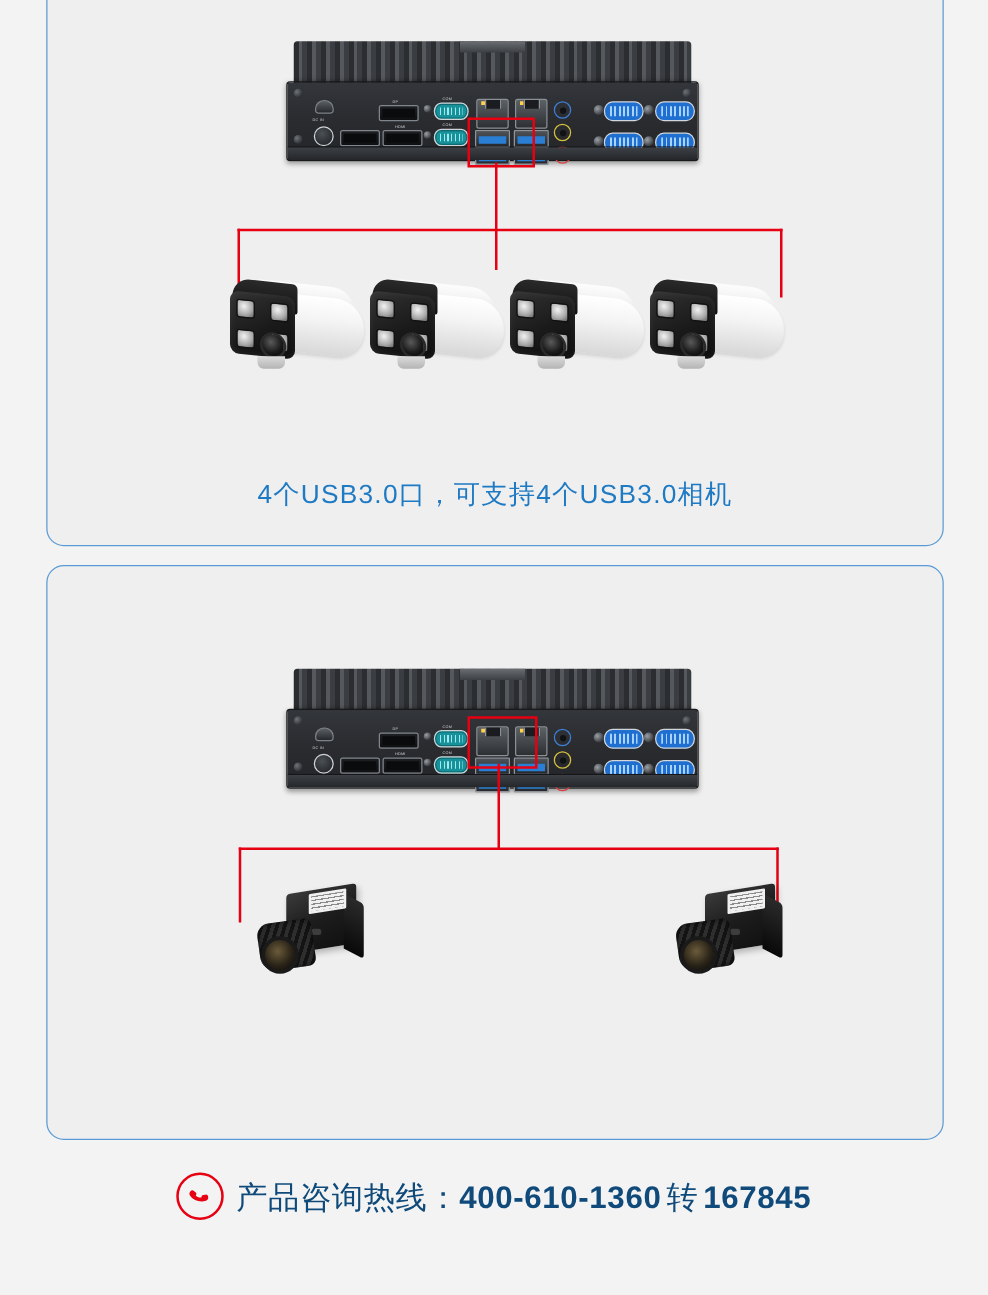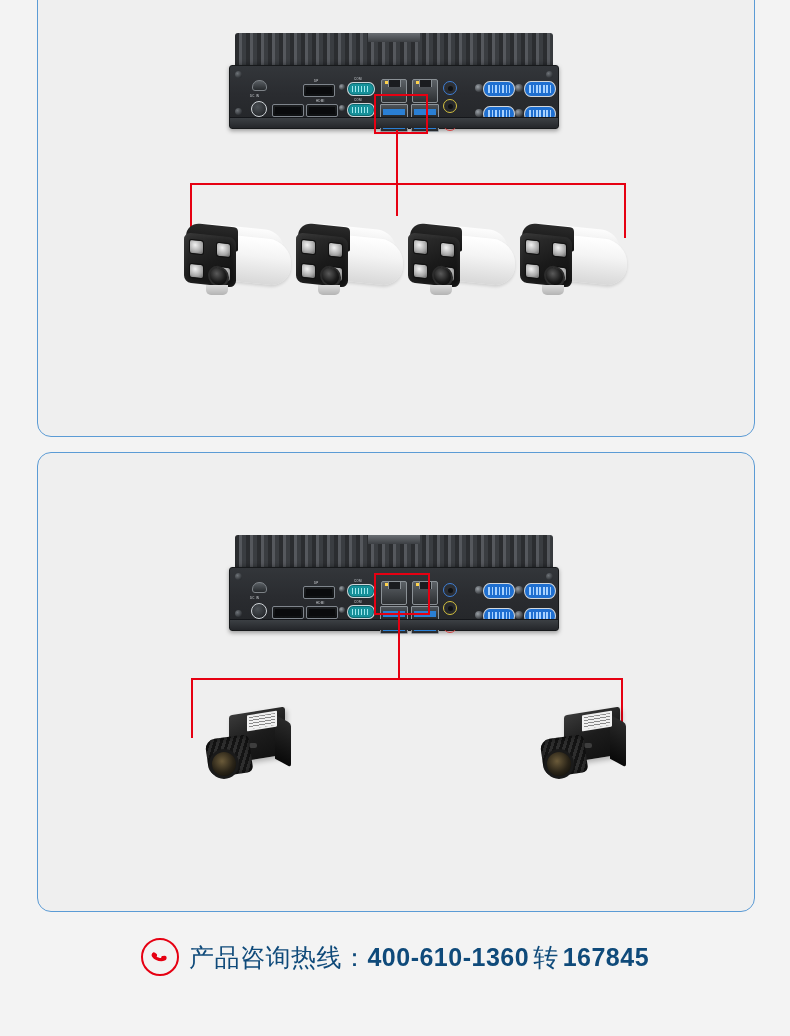--- a/index.html
+++ b/index.html
@@ -391,20 +391,21 @@
         <div class="face">
           <div class="led" style="left:5px;top:6px;"></div>
           <div class="led" style="left:32px;top:6px;"></div>
           <div class="led" style="left:5px;top:30px;"></div>
           <div class="led" style="left:32px;top:30px;"></div>
           <div class="lens"></div>
         </div>
         <div class="mount"></div>
       </div>
 
+      <div class="caption" style="top:406px;">4个USB3.0口，可支持4个USB3.0相机</div>
     </div>
   </div>
 
   <div class="card" id="card2">
     <div class="card-inner">
 
       <div class="pc" style="left:191px;top:82px;">
         <div class="fins"></div>
         <div class="fin-cap"></div>
         <div class="panel">

